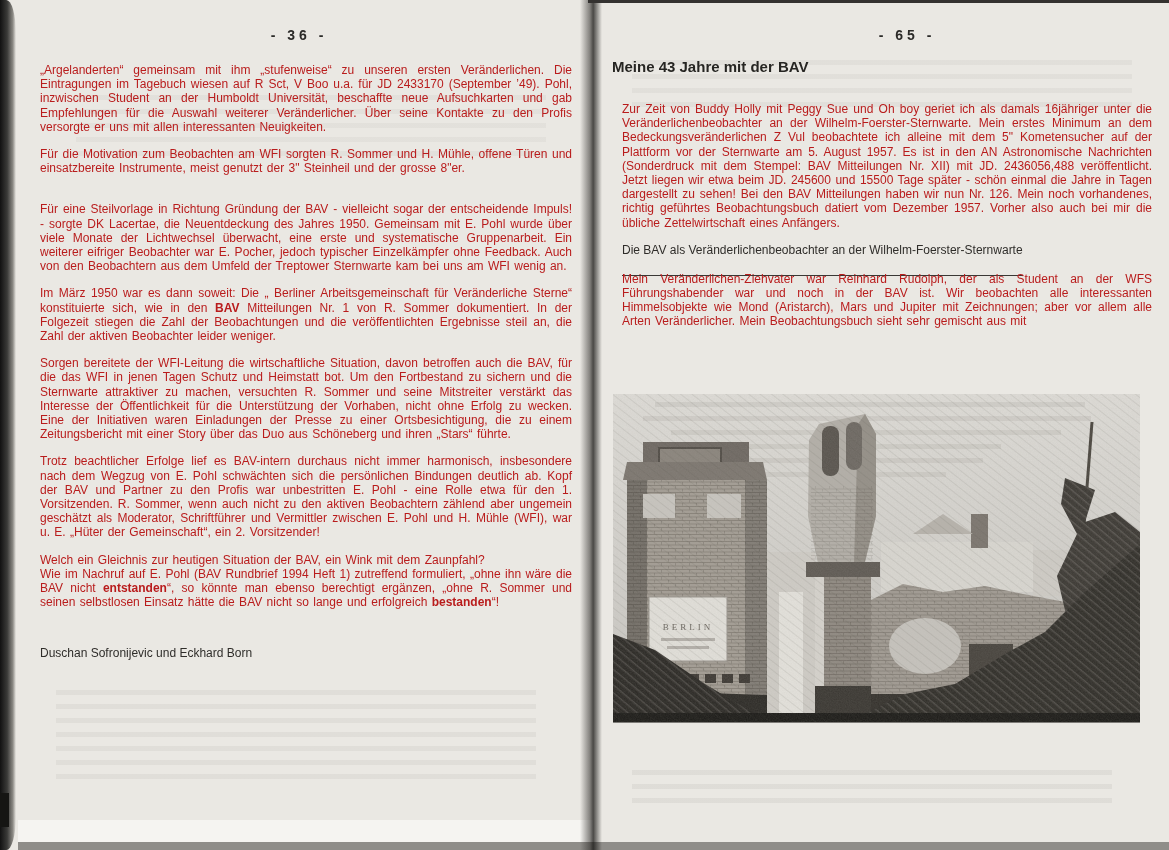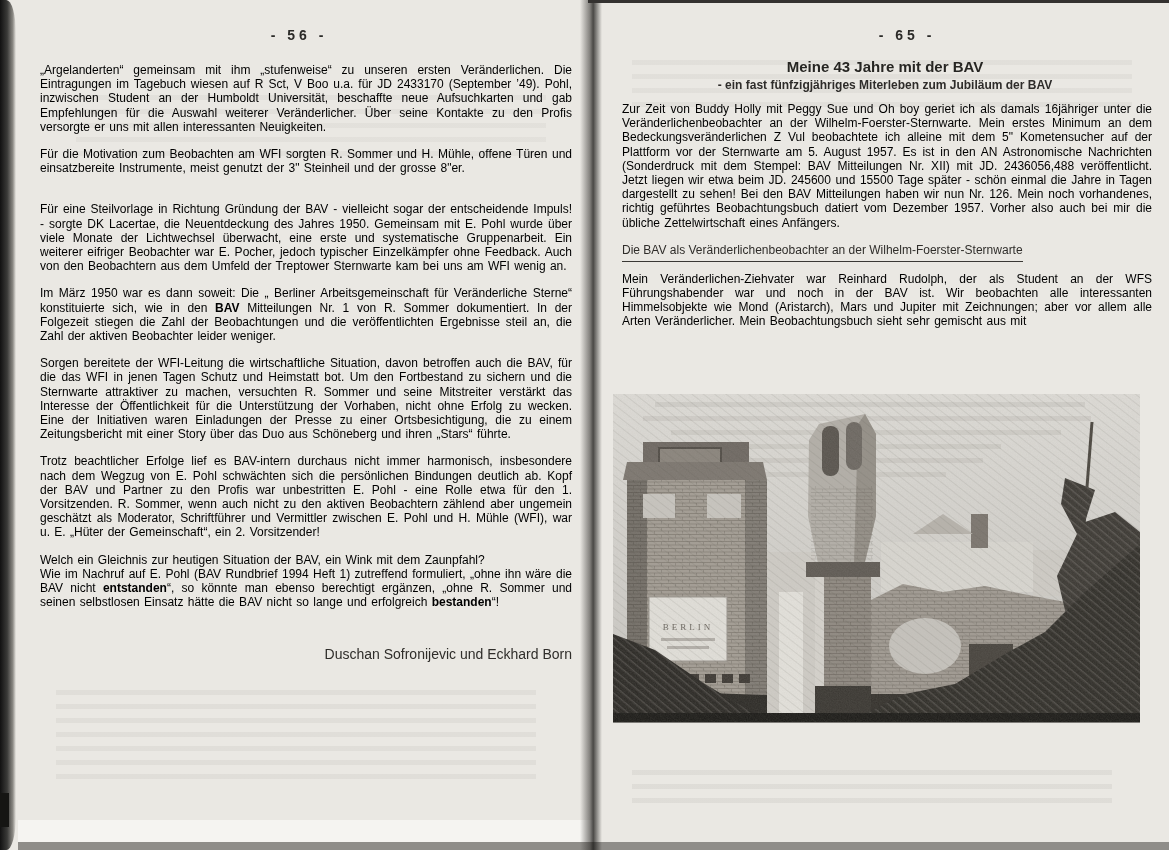--- a/index.html
+++ b/index.html
@@ -21,32 +21,32 @@
   .ink-blob{position:absolute;left:0;top:793px;width:9px;height:34px;background:#151513;}
 
   .page{position:absolute;top:0;height:850px;}
   .page-left{left:16px;width:566px;}
   .page-right{left:602px;width:610px;}
 
   .pageno{position:absolute;top:27px;left:0;width:100%;text-align:center;
     font-weight:bold;font-size:14px;letter-spacing:4px;color:#2b2a28;}
 
   .lp-body{position:absolute;top:63px;left:24px;width:532px;}
-  .rp-head{position:absolute;top:58px;left:10px;width:546px;text-align:center;}
+  .rp-head{position:absolute;top:58px;left:10px;width:546px;text-align:left;}
   .rp-title{font-size:15px;font-weight:bold;margin:0;color:#262522;}
   .rp-subtitle{font-size:12px;font-weight:bold;margin-top:3px;color:#2e2c2a;}
   .rp-body{position:absolute;top:102px;left:20px;width:530px;}
 
   .para{font-size:12px;line-height:14.2px;text-align:justify;margin:0 0 13px 0;
-    word-spacing:1px;color:#000000;}
+    word-spacing:1px;color:#b91c1c;}
   .para.gap-big{margin-bottom:27px;}
-  .signature{font-size:14px;margin-top:36px;color:#2f2d2a;text-align:right;}
+  .signature{font-size:12px;margin-top:36px;color:#2f2d2a;}
 
   .section-heading{font-size:12px;margin:3px 0 15px 0;color:#2f2d2a;}
-  .section-heading span{border-bottom:1.3px solid #3a3835;padding-bottom:4px;}
+  .section-heading span{border-bottom:1.3px solid #3a3835;padding-bottom:18px;}
 
   
   .bleed{position:absolute;opacity:.10;pointer-events:none;
     background:repeating-linear-gradient(180deg,#6d6a64 0 5px,transparent 5px 14px);}
   .bleed.b1{left:60px;top:95px;width:470px;height:70px;opacity:.06;}
   .bleed.b2{left:40px;top:690px;width:480px;height:90px;opacity:.08;}
   .bleed.b3{left:30px;top:60px;width:500px;height:50px;opacity:.07;}
   .bleed.b4{left:30px;top:770px;width:480px;height:40px;opacity:.09;}
 
   .photo{position:absolute;left:11px;top:394px;width:527px;height:328px;
@@ -56,42 +56,41 @@
     font-size:13px;color:#2d2b29;}
 </style>
 </head>
 <body>
 
 <div class="scan">
 
   <div class="page page-left">
     <div class="bleed b1"></div>
     <div class="bleed b2"></div>
-    <div class="pageno">- 56 -</div>
+    <div class="pageno">- 36 -</div>
     <div class="lp-body">
     <div class="para"><span>„Argelanderten“ gemeinsam mit ihm „stufenweise“ zu unseren ersten Veränderlichen. Die Eintragungen im Tagebuch wiesen auf R Sct, V Boo u.a. für JD 2433170 (September ’49). Pohl, inzwischen Student an der Humboldt Universität, beschaffte neue Aufsuchkarten und gab Empfehlungen für die Auswahl weiterer Veränderlicher. Über seine Kontakte zu den Profis versorgte er uns mit allen interessanten Neuigkeiten.</span></div>
         <div class="para gap-big"><span>Für die Motivation zum Beobachten am WFI sorgten R. Sommer und H. Mühle, offene Türen und einsatzbereite Instrumente, meist genutzt der 3" Steinheil und der grosse 8"er.</span></div>
         <div class="para"><span>Für eine Steilvorlage in Richtung Gründung der BAV - vielleicht sogar der entscheidende Impuls! - sorgte DK Lacertae, die Neuentdeckung des Jahres 1950. Gemeinsam mit E. Pohl wurde über viele Monate der Lichtwechsel überwacht, eine erste und systematische Gruppenarbeit. Ein weiterer eifriger Beobachter war E. Pocher, jedoch typischer Einzelkämpfer ohne Feedback. Auch von den Beobachtern aus dem Umfeld der Treptower Sternwarte kam bei uns am WFI wenig an.</span></div>
         <div class="para"><span>Im März 1950 war es dann soweit: Die „ Berliner Arbeitsgemeinschaft für Veränderliche Sterne“ konstituierte sich, wie in den </span><span style="font-weight: bold;">BAV</span><span> Mitteilungen Nr. 1 von R. Sommer dokumentiert. In der Folgezeit stiegen die Zahl der Beobachtungen und die veröffentlichten Ergebnisse steil an, die Zahl der aktiven Beobachter leider weniger.</span></div>
         <div class="para"><span>Sorgen bereitete der WFI-Leitung die wirtschaftliche Situation, davon betroffen auch die BAV, für die das WFI in jenen Tagen Schutz und Heimstatt bot. Um den Fortbestand zu sichern und die Sternwarte attraktiver zu machen, versuchten R. Sommer und seine Mitstreiter verstärkt das Interesse der Öffentlichkeit für die Unterstützung der Vorhaben, nicht ohne Erfolg zu wecken. Eine der Initiativen waren Einladungen der Presse zu einer Ortsbesichtigung, die zu einem Zeitungsbericht mit einer Story über das Duo aus Schöneberg und ihren „Stars“ führte.</span></div>
         <div class="para"><span>Trotz beachtlicher Erfolge lief es BAV-intern durchaus nicht immer harmonisch, insbesondere nach dem Wegzug von E. Pohl schwächten sich die persönlichen Bindungen deutlich ab. Kopf der BAV und Partner zu den Profis war unbestritten E. Pohl - eine Rolle etwa für den 1. Vorsitzenden. R. Sommer, wenn auch nicht zu den aktiven Beobachtern zählend aber ungemein geschätzt als Moderator, Schriftführer und Vermittler zwischen E. Pohl und H. Mühle (WFI), war u. E. „Hüter der Gemeinschaft“, ein 2. Vorsitzender!</span></div>
         <div class="para"><span>Welch ein Gleichnis zur heutigen Situation der BAV, ein Wink mit dem Zaunpfahl?</span><br><span>Wie im Nachruf auf E. Pohl (BAV Rundbrief 1994 Heft 1) zutreffend formuliert, „ohne ihn wäre die BAV nicht </span><span style="font-weight: bold;">entstanden</span><span>“, so könnte man ebenso berechtigt ergänzen, „ohne R. Sommer und seinen selbstlosen Einsatz hätte die BAV nicht so lange und erfolgreich </span><span style="font-weight: bold;">bestanden</span><span>“!</span></div>
         <div class="signature">Duschan Sofronijevic und Eckhard Born</div>
       </div>
     <div class="lp-body" style="top:auto;bottom:0;height:0;"></div>
   </div>
 
   <div class="page page-right">
     <div class="bleed b3"></div>
     <div class="bleed b4"></div>
     <div class="pageno">- 65 -</div>
 
     <div class="rp-head">
       <div class="rp-title">Meine 43 Jahre mit der BAV</div>
-      <div class="rp-subtitle">- ein fast fünfzigjähriges Miterleben zum Jubiläum der BAV</div>
     </div>
 
     <div class="rp-body">
       <div>
           <div class="para"><span>Zur Zeit von Buddy Holly mit Peggy Sue und Oh boy geriet ich als damals 16jähriger unter die Veränderlichenbeobachter an der Wilhelm-Foerster-Sternwarte. Mein erstes Minimum an dem Bedeckungsveränderlichen Z Vul beobachtete ich alleine mit dem 5" Kometensucher auf der Plattform vor der Sternwarte am 5. August 1957. Es ist in den AN Astronomische Nachrichten (Sonderdruck mit dem Stempel: BAV Mitteilungen Nr. XII) mit JD. 2436056,488 veröffentlicht. Jetzt liegen wir etwa beim JD. 245600 und 15500 Tage später - schön einmal die Jahre in Tagen dargestellt zu sehen! Bei den BAV Mitteilungen haben wir nun Nr. 126. Mein noch vorhandenes, richtig geführtes Beobachtungsbuch datiert vom Dezember 1957. Vorher also auch bei mir die übliche Zettelwirtschaft eines Anfängers.</span></div>
         </div>
       <div class="section-heading">
         <span>Die BAV als Veränderlichenbeobachter an der Wilhelm-Foerster-Sternwarte</span>
       </div>
       <div>

